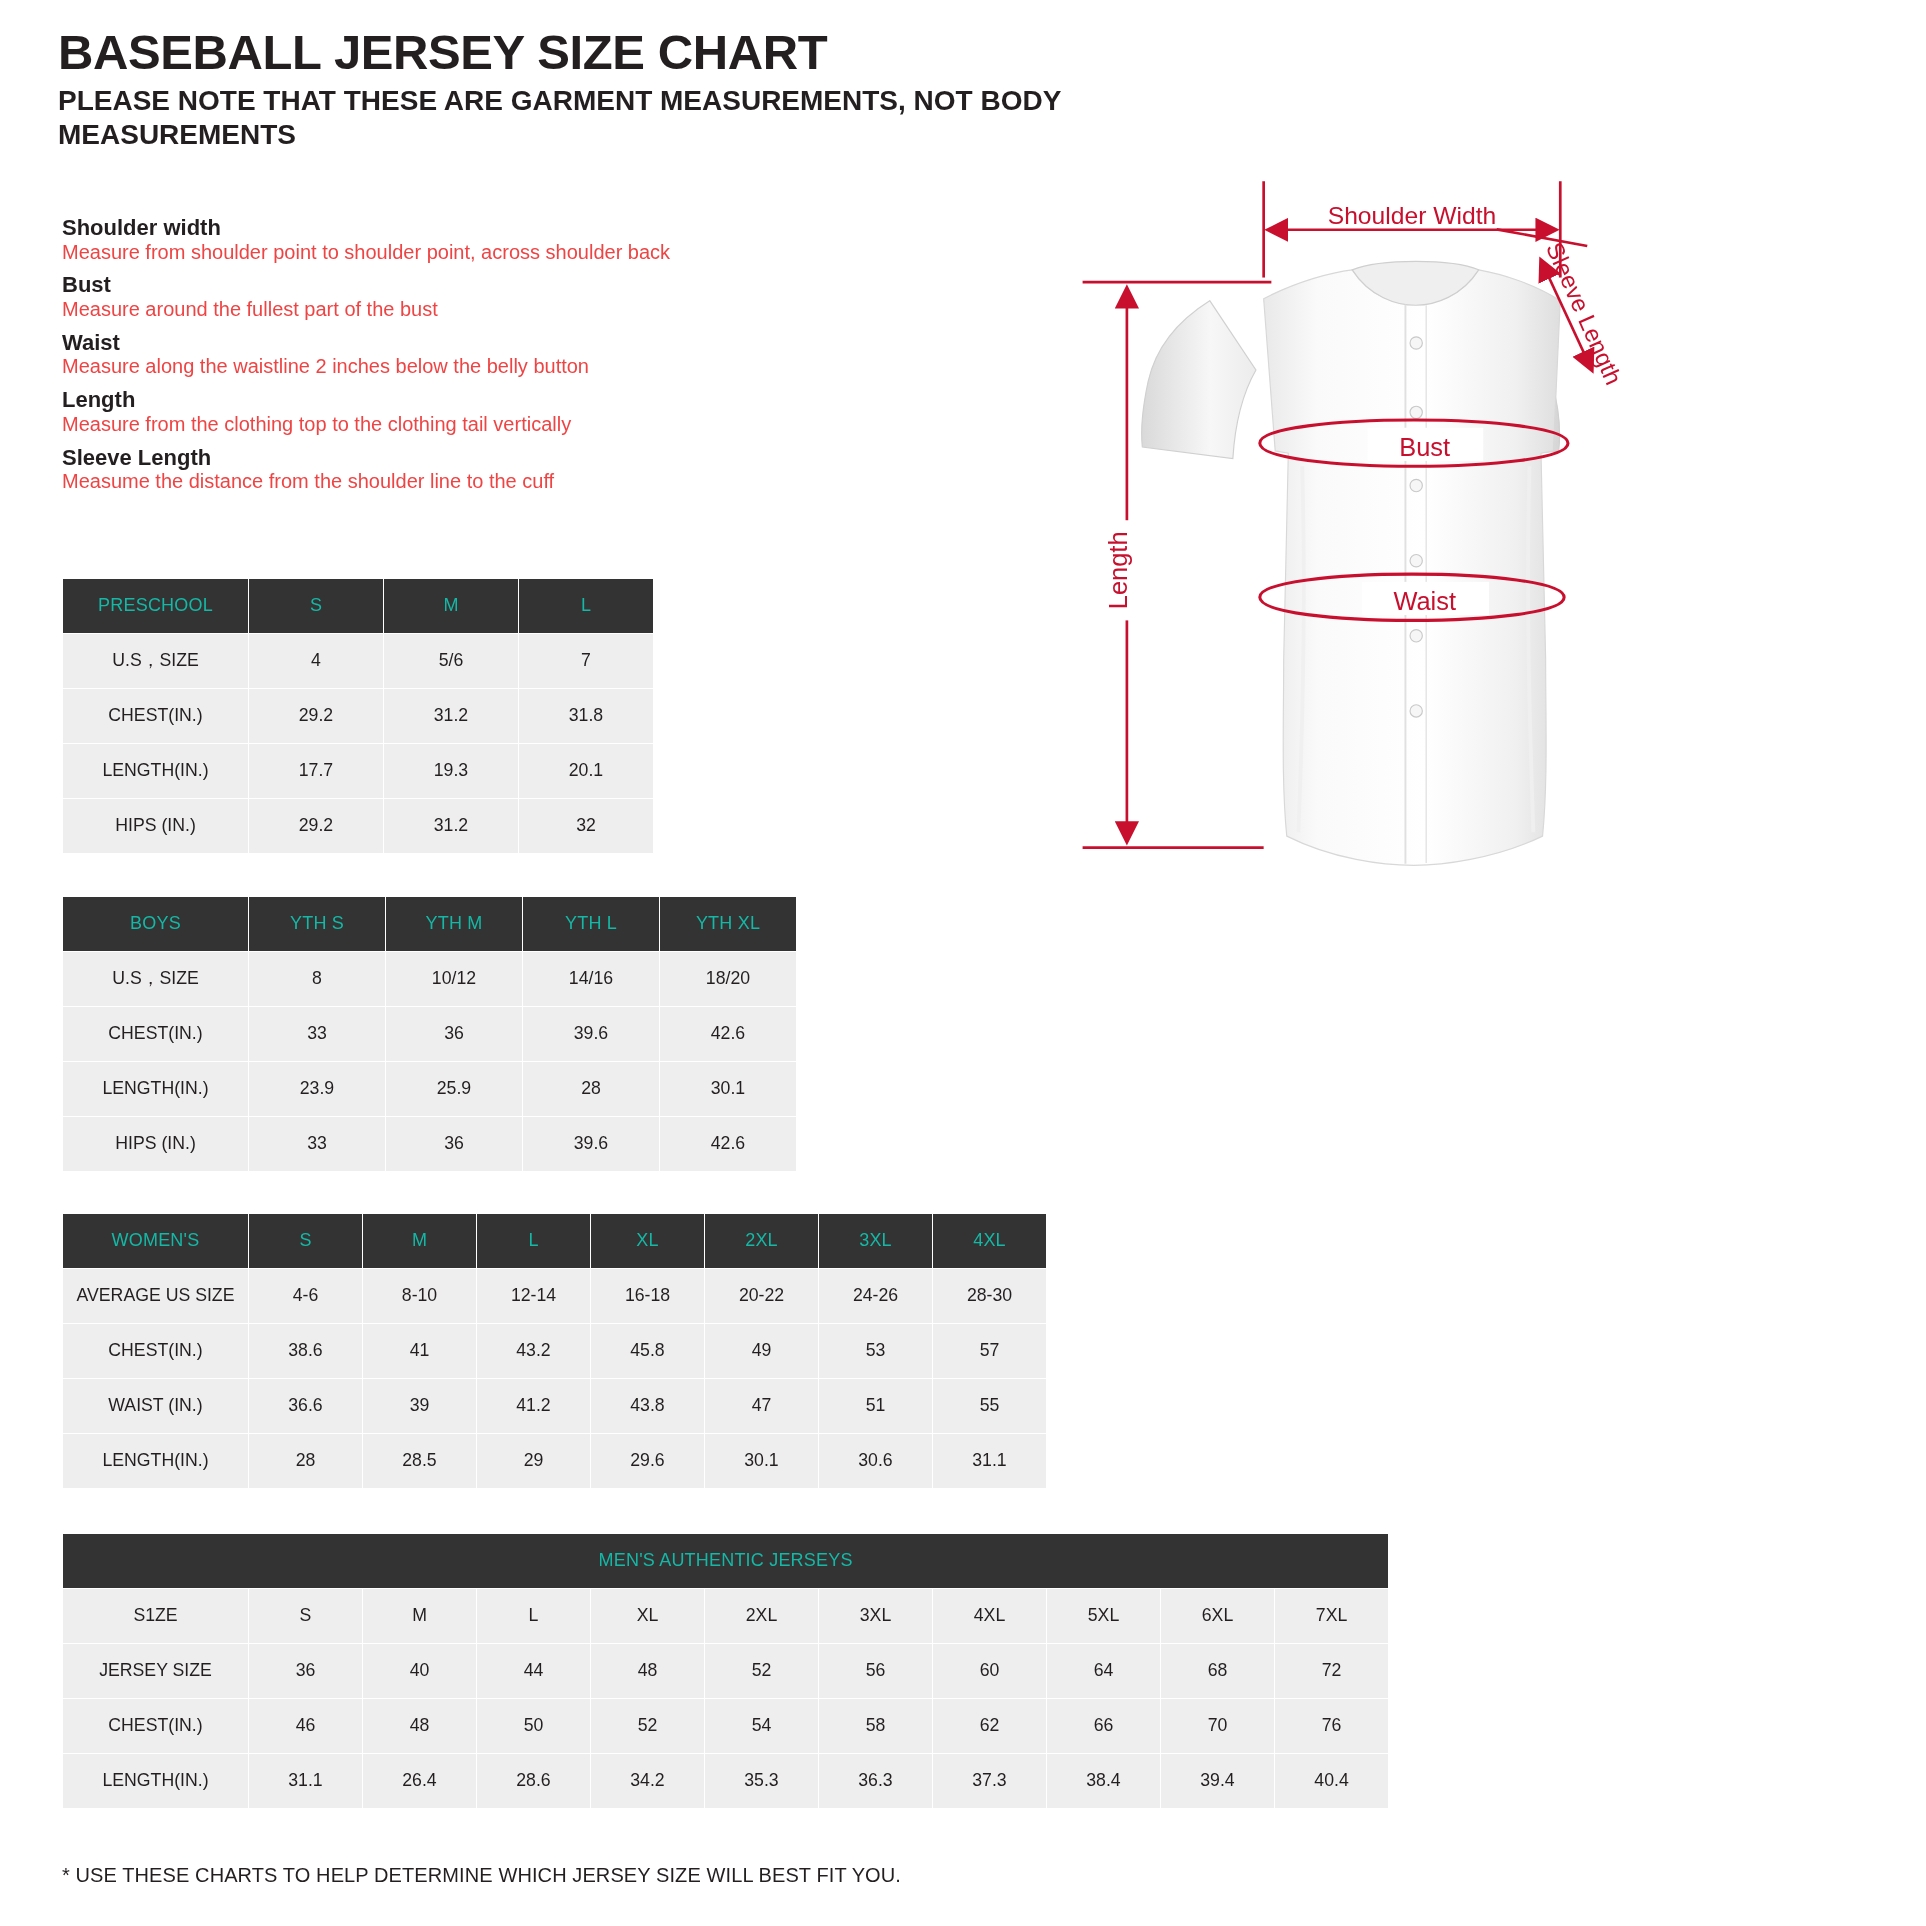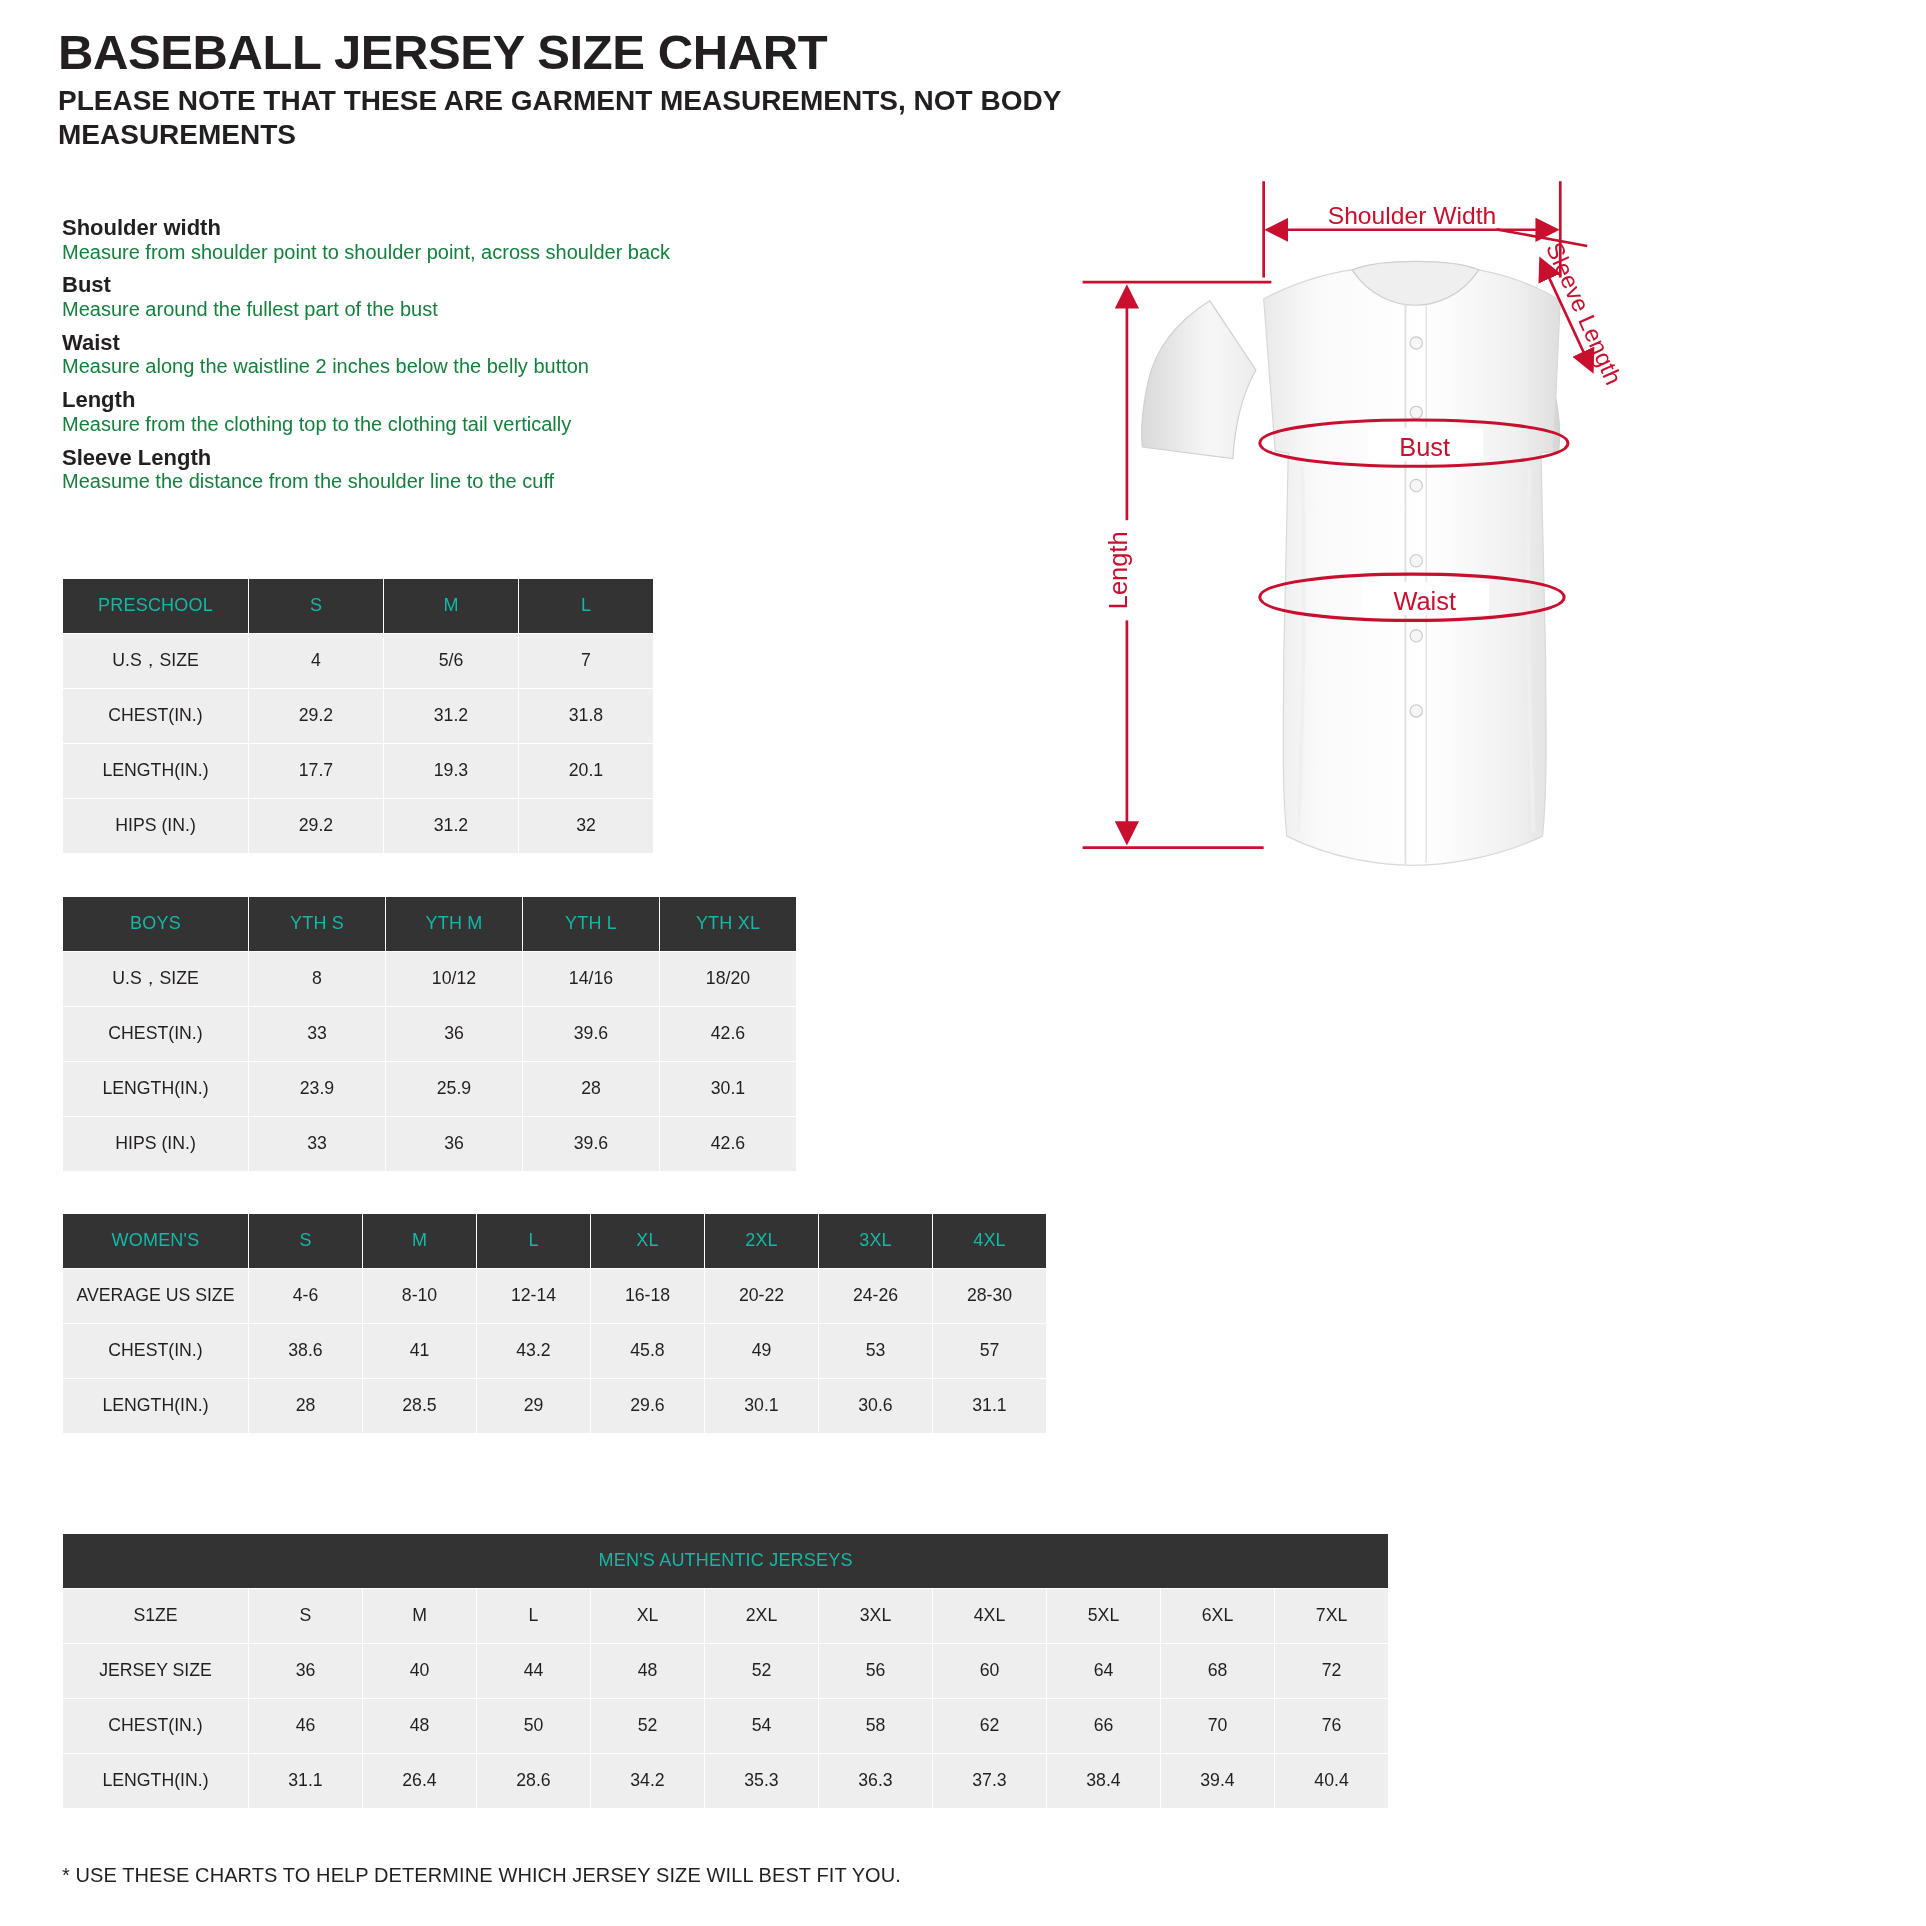--- a/index.html
+++ b/index.html
@@ -57,21 +57,21 @@
   .def-term {
     font-size: 22px;
     font-weight: bold;
     line-height: 1.12;
     color: #231f20;
   }
   .def-desc {
     font-size: 20px;
     font-weight: normal;
     line-height: 1.14;
-    color: #15803d;
+    color: #ef4444;
   }
   
   .table-wrap {
     position: absolute;
   }
   table.size-table {
     border-collapse: separate;
     border-spacing: 1.9px;
     table-layout: fixed;
   }
@@ -312,20 +312,30 @@
         </tr>
         <tr>
           <td class="rowhead">CHEST(IN.)</td>
           <td>38.6</td>
           <td>41</td>
           <td>43.2</td>
           <td>45.8</td>
           <td>49</td>
           <td>53</td>
           <td>57</td>
+        </tr>
+        <tr>
+          <td class="rowhead">WAIST (IN.)</td>
+          <td>36.6</td>
+          <td>39</td>
+          <td>41.2</td>
+          <td>43.8</td>
+          <td>47</td>
+          <td>51</td>
+          <td>55</td>
         </tr>
         <tr>
           <td class="rowhead">LENGTH(IN.)</td>
           <td>28</td>
           <td>28.5</td>
           <td>29</td>
           <td>29.6</td>
           <td>30.1</td>
           <td>30.6</td>
           <td>31.1</td>

